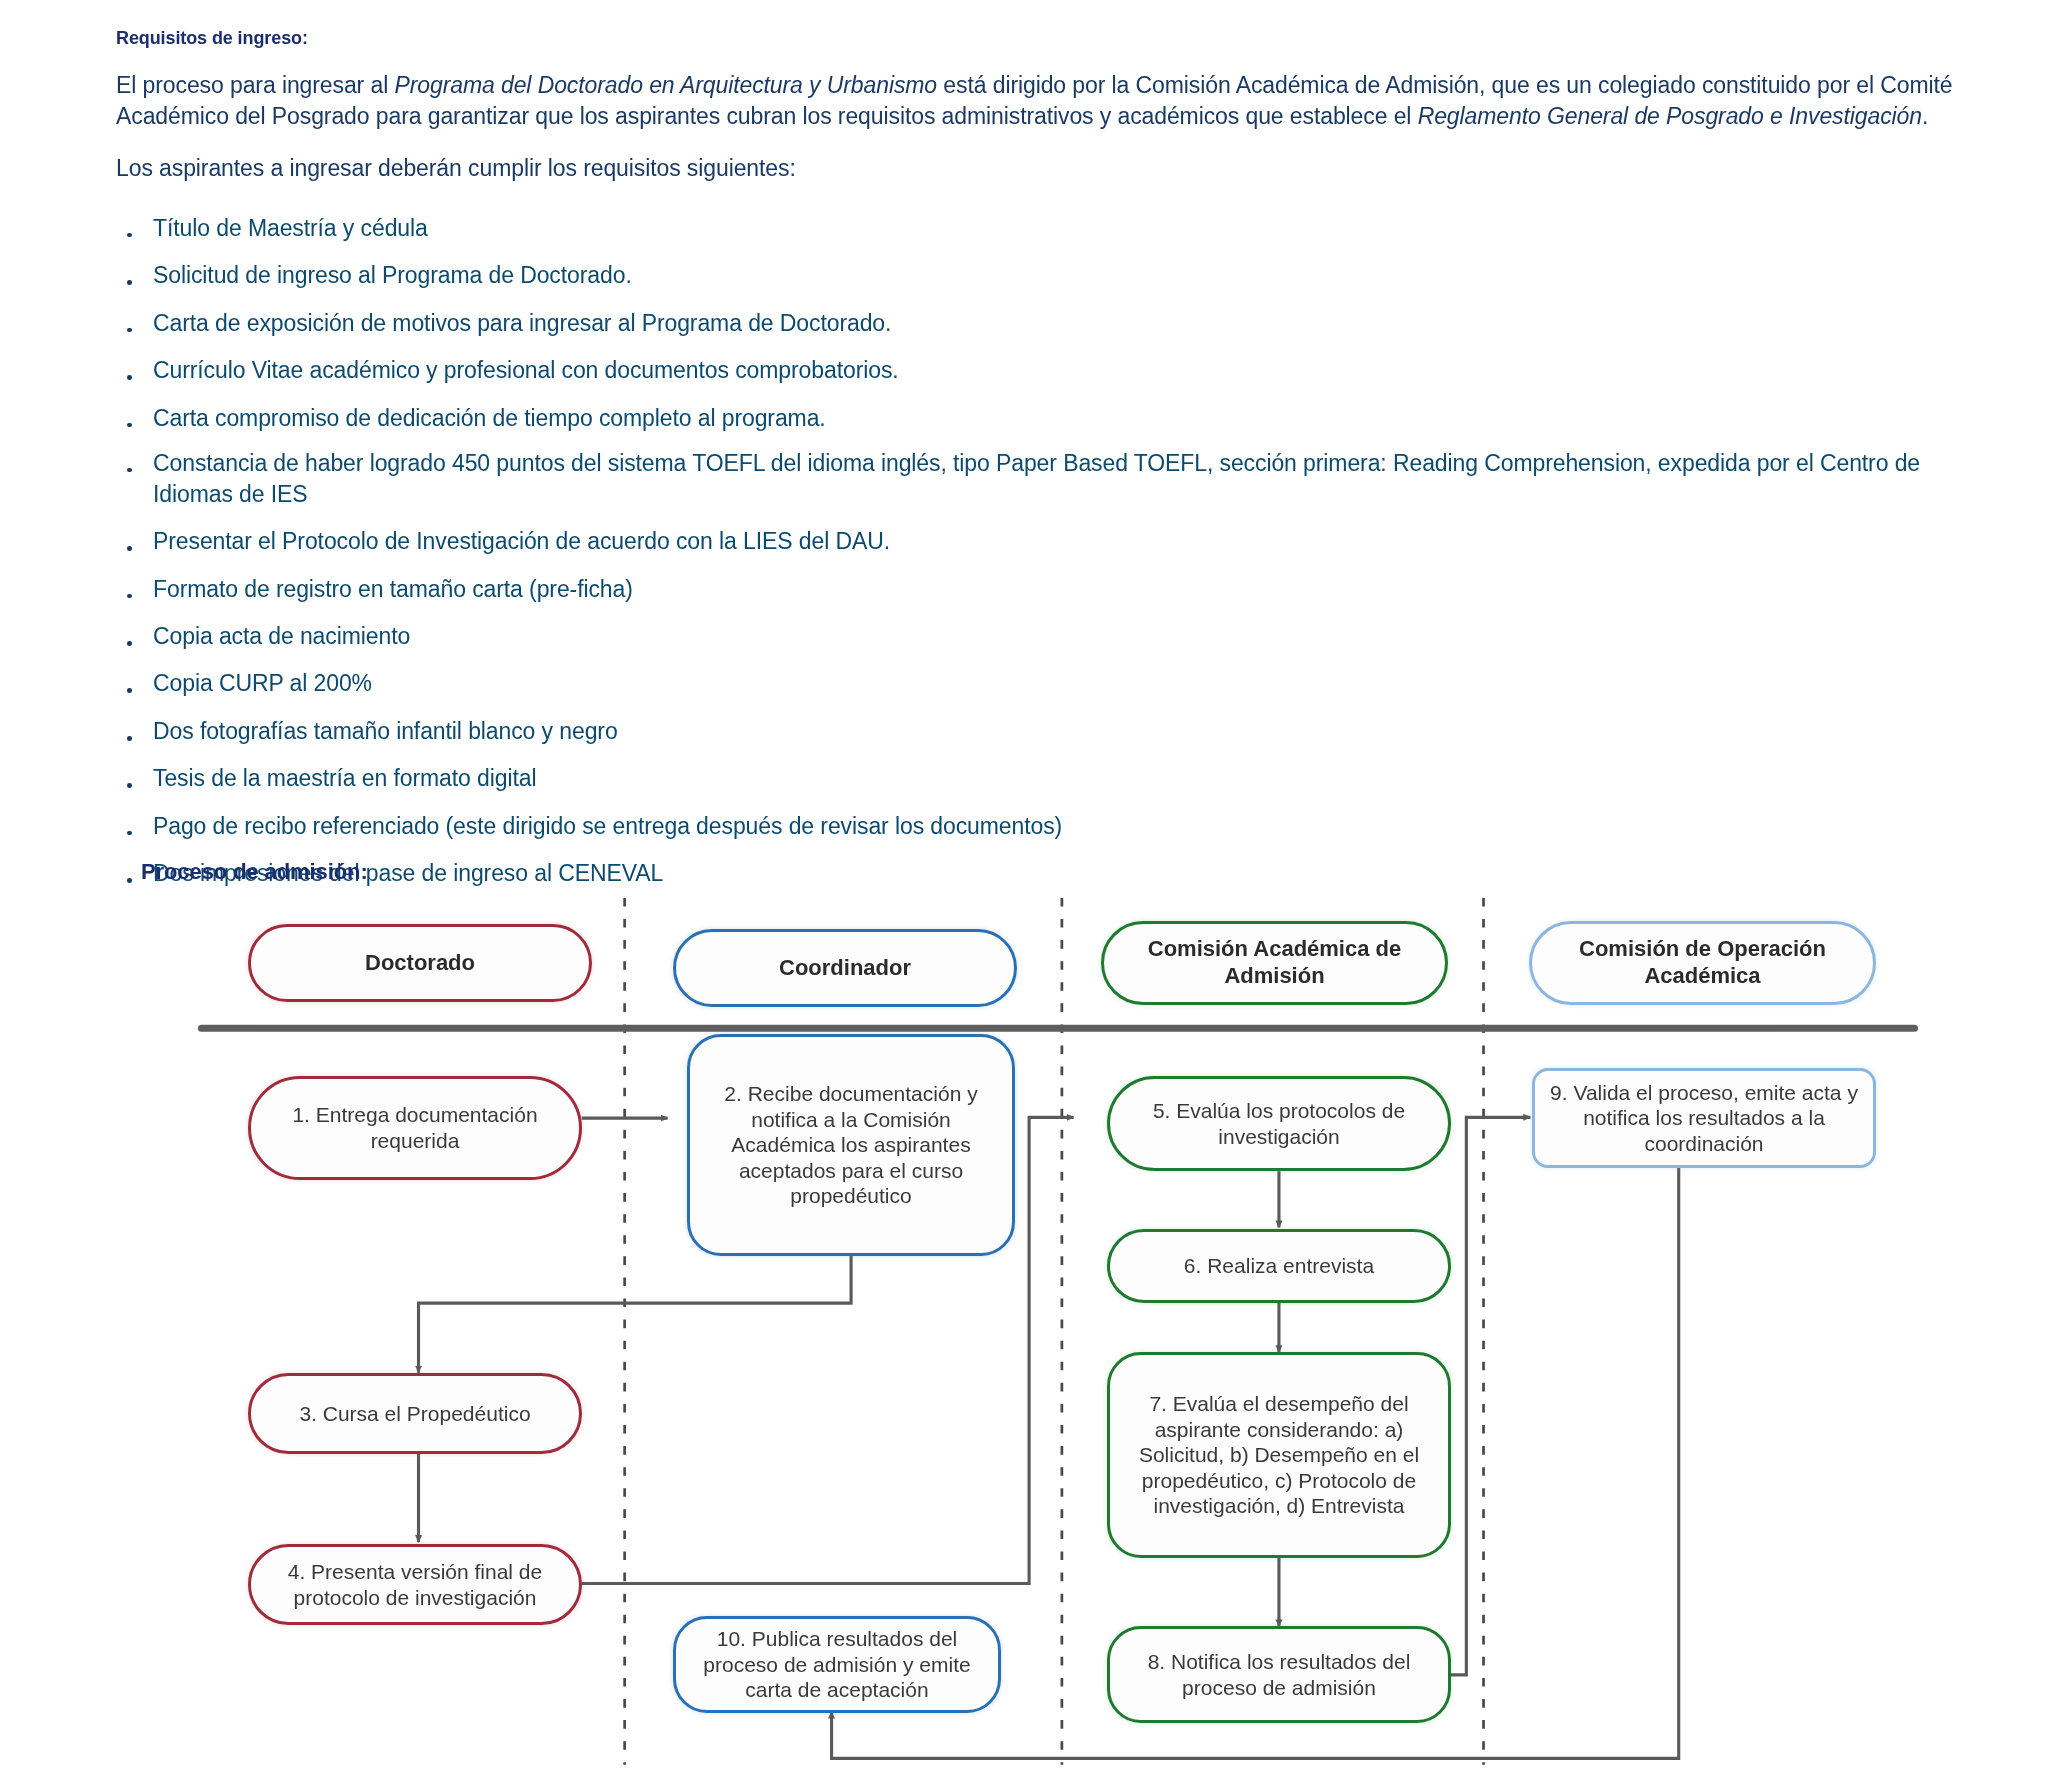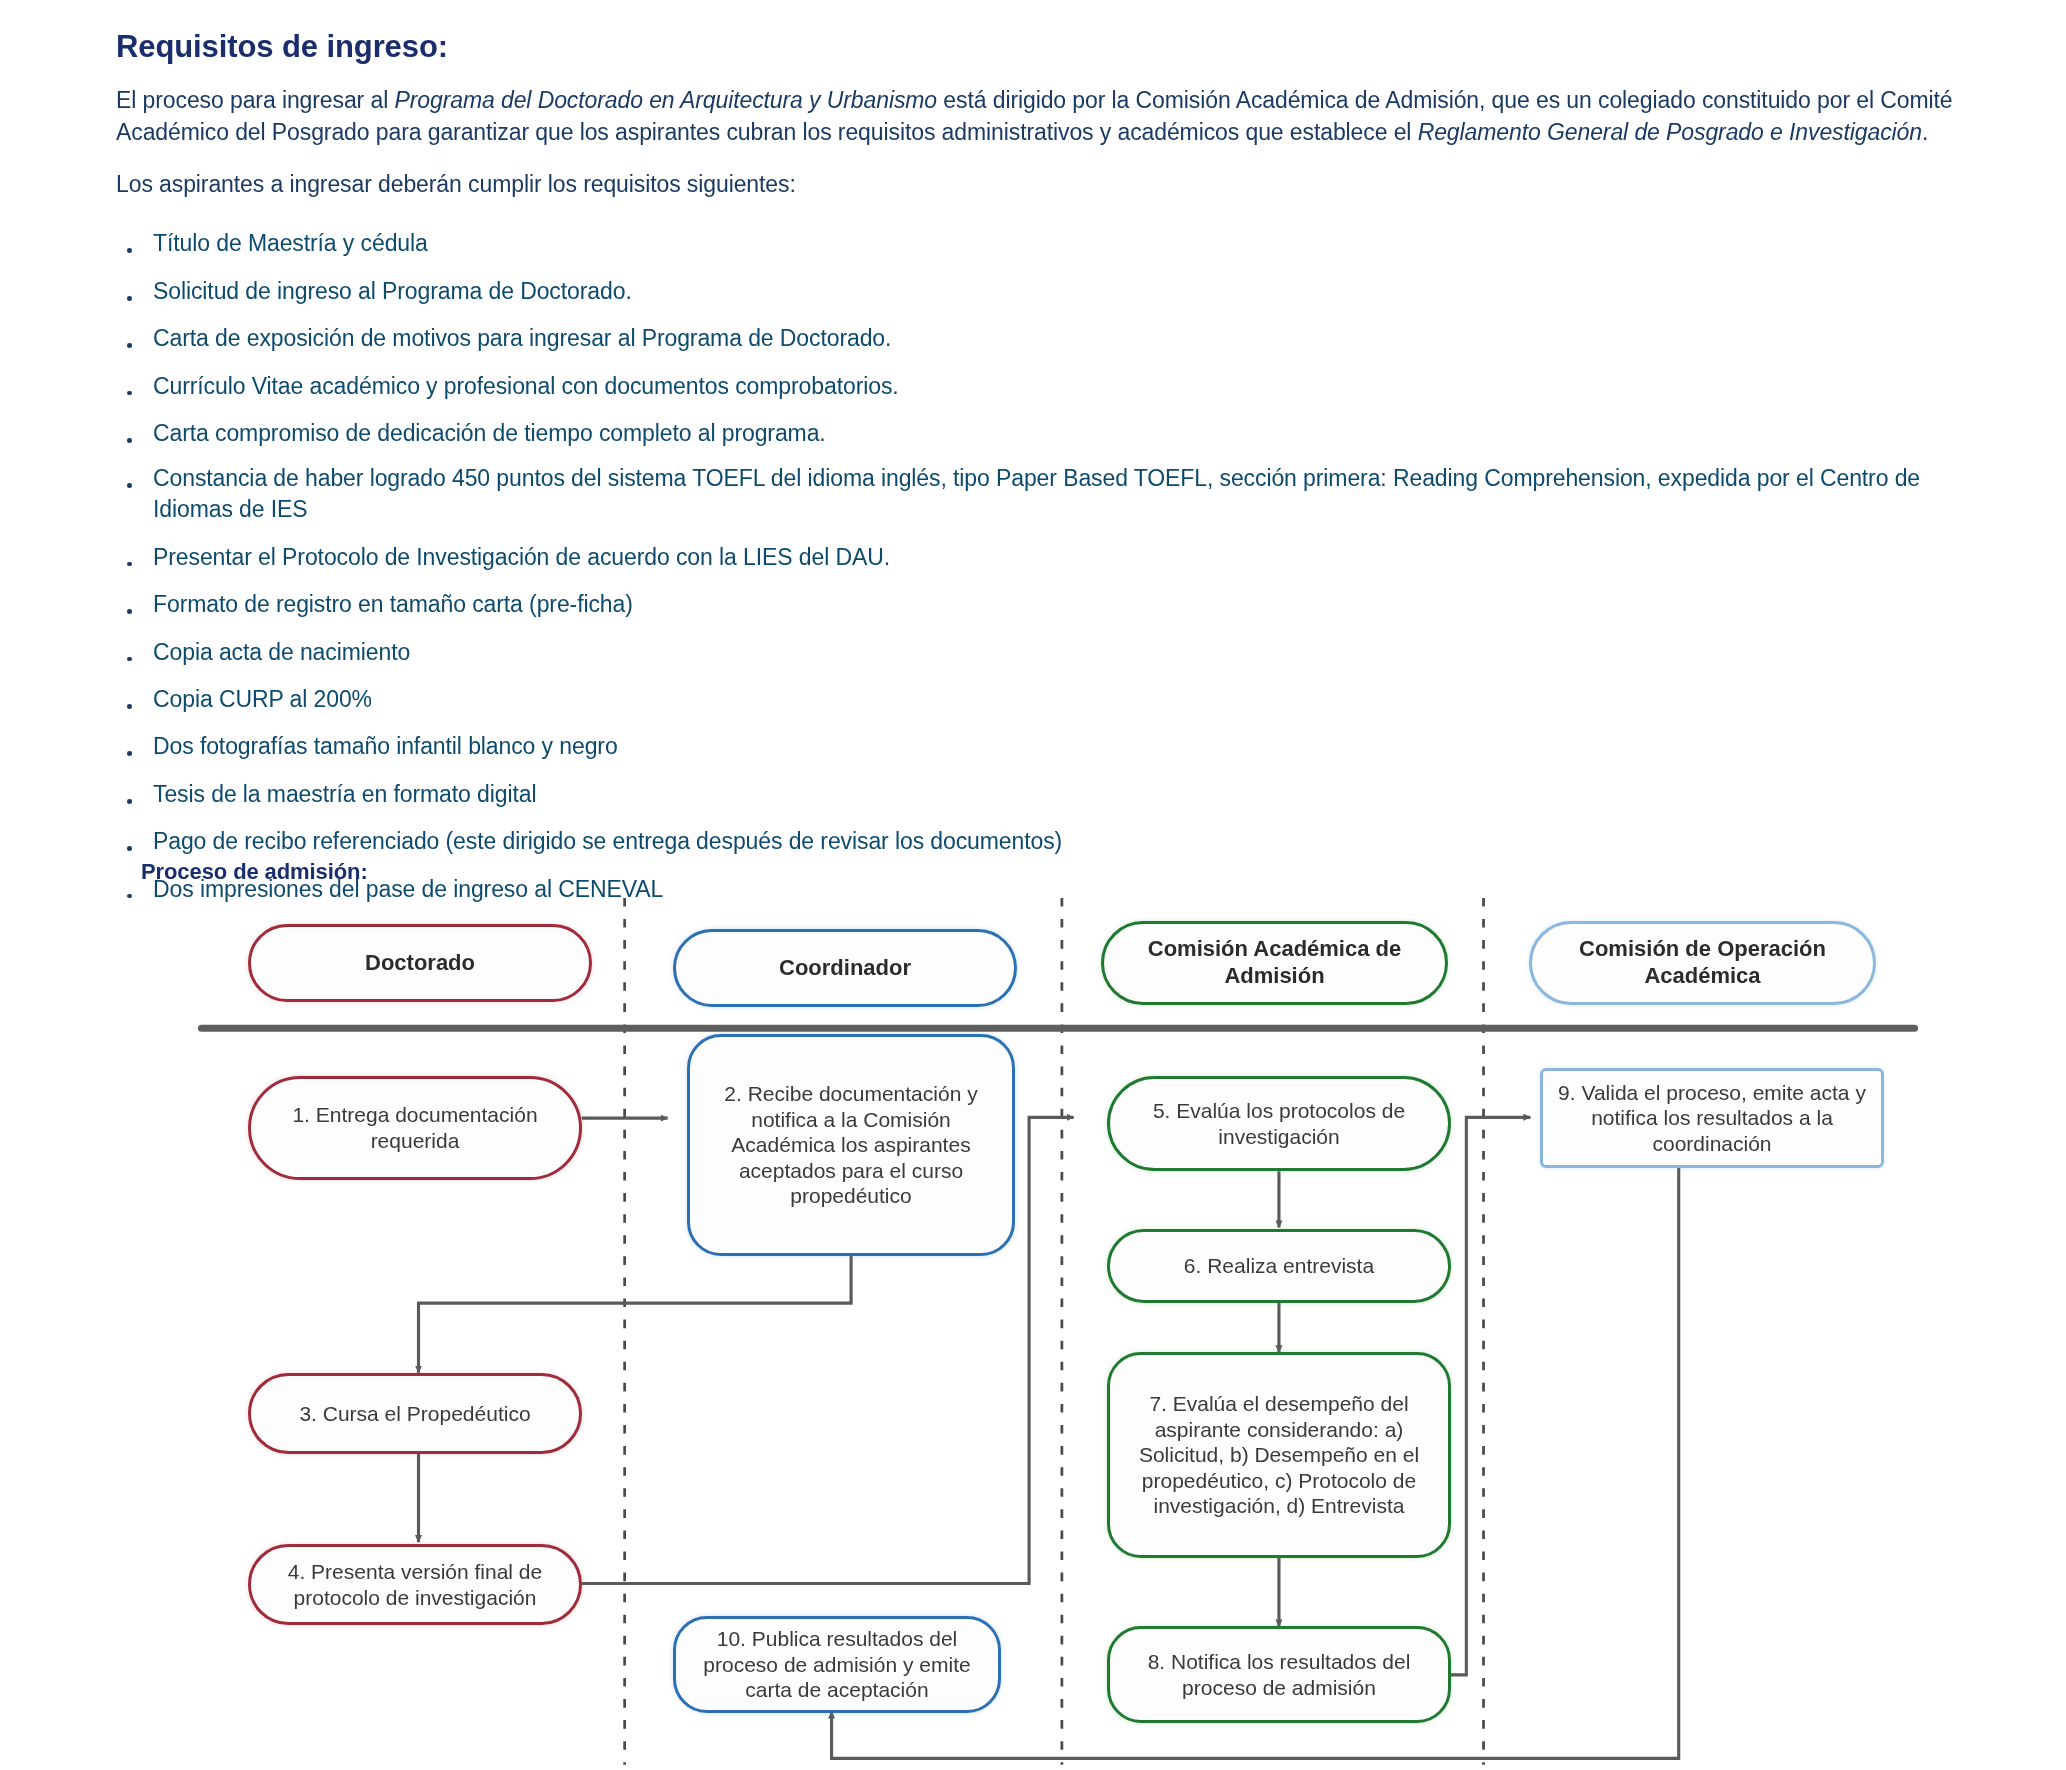--- a/index.html
+++ b/index.html
@@ -23,21 +23,21 @@
 
   
   .text-block {
     position: absolute;
     left: 116px;
     top: 28px;
     width: 1882px;
     color: #1b3a63;
   }
   .heading {
-    font-size: 31px;
+    font-size: 18px;
     font-weight: bold;
     color: #1a2e6e;
     letter-spacing: -0.1px;
     margin: 0 0 20px 0;
     line-height: 1.2;
   }
   .para {
     font-size: 23px;
     line-height: 1.38;
     margin: 12px 0 20px 0;
@@ -115,21 +115,21 @@
     font-weight: bold;
     color: #2b2b2b;
     font-size: 22px;
   }
   .c-red    { border: 3.1px solid #a02b3a; border-radius: 780px; box-shadow: 0 0 5.5px rgba(200,60,80,0.22); }
   .c-blue   { border: 3.1px solid #2b6fb5; border-radius: 34px;  box-shadow: 0 0 5.5px rgba(60,130,200,0.25); }
   .c-green  { border: 3.1px solid #1f7a30; border-radius: 780px; box-shadow: 0 0 5.5px rgba(70,180,90,0.25); }
   .c-lblue  { border: 3.1px solid #8bb7de; border-radius: 780px; box-shadow: 0 0 5.5px rgba(140,185,225,0.3); }
   .c-blue.pill { border-radius: 780px; }
   .c-green.rrect { border-radius: 34px; }
-  .c-lblue.rrect { border-radius: 6px; margin-left: 8px; }
+  .c-lblue.rrect { border-radius: 16px; }
 </style>
 </head>
 <body>
 
 <div class="page">
 
   <div class="text-block">
 
     <div class="heading">Requisitos de ingreso:</div>
 

